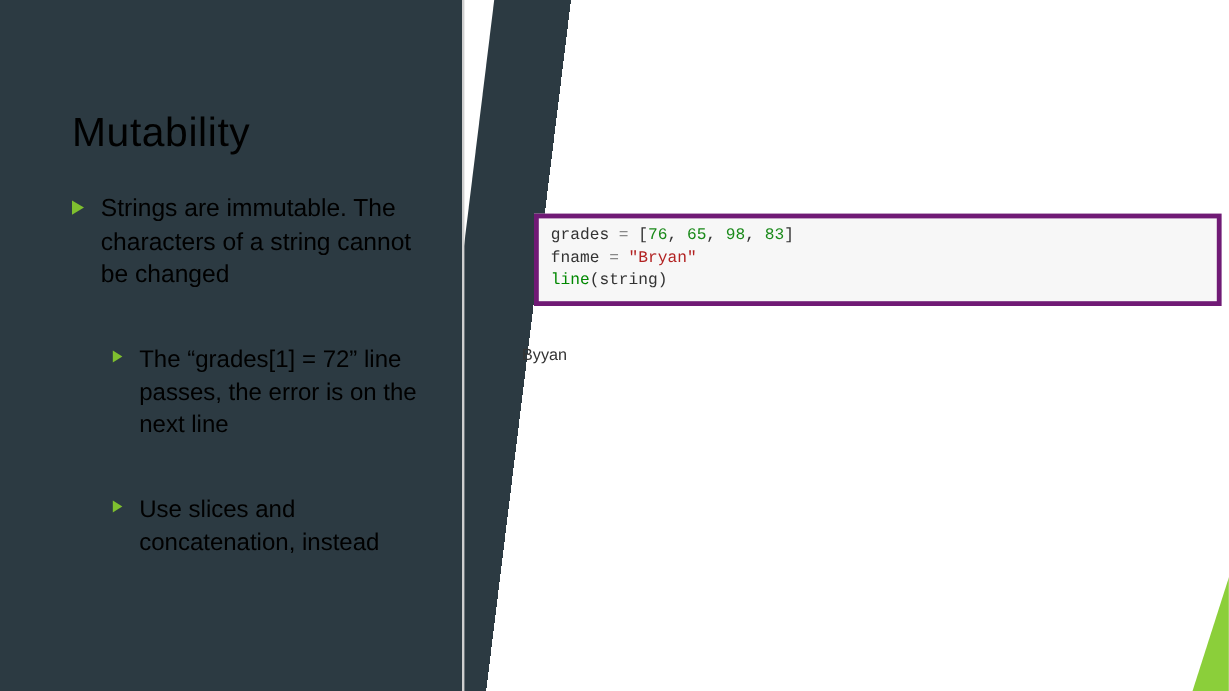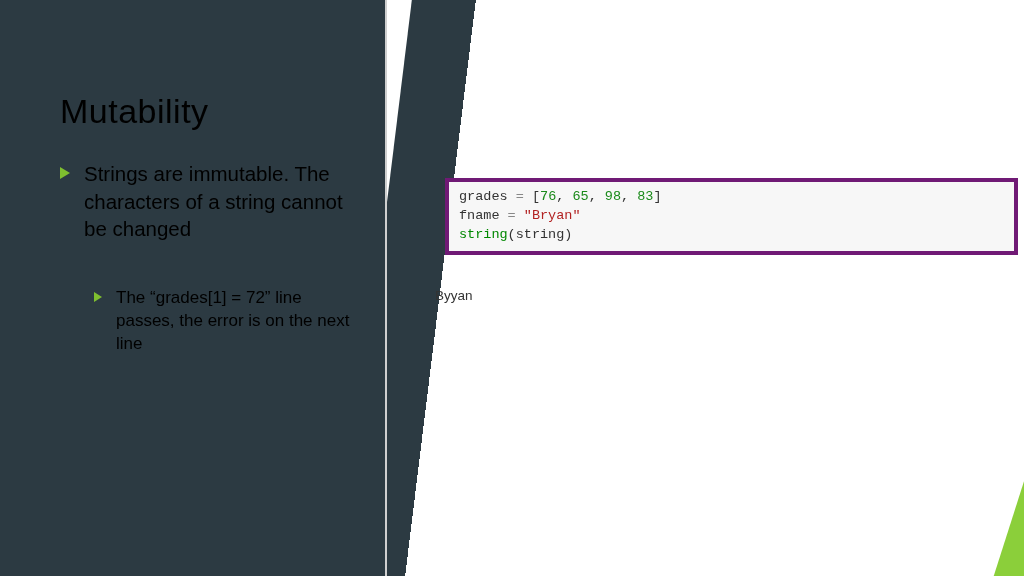--- a/index.html
+++ b/index.html
@@ -81,21 +81,21 @@
     }
     .hl { color: #000000; }
     ul.level2 {
       list-style: none;
       margin-top: 12px;
       margin-left: 10px;
     }
     ul.level2 > li {
       position: relative;
       padding-left: 22px;
-      font-size: 17px;
+      font-size: 20px;
       line-height: 1.35;
       margin-bottom: 14px;
       margin-top: 44px;
     }
     ul.level2 > li::before {
       content: "";
       position: absolute;
       left: 0; top: 5px;
       width: 0; height: 0;
       border-left: 8px solid #7fbf2f;
@@ -140,23 +140,24 @@
 <div class="divider-light"></div>
 <div class="wedge"></div>
 
 <h1 class="title">Mutability</h1>
 
 <ul class="level1">
   <li>
     <span>Strings are </span><span class="hl">immutable</span><span>. The characters of a string cannot be changed</span>
     <ul class="level2">
       <li>The “grades[1] = 72” line passes, the error is on the next line</li>
+      <li>Use slices and concatenation, instead</li>
     </ul>
   </li>
 </ul>
 
 <div class="codeblock">
   <div><span class="t-k">grades </span><span class="t-op">= </span><span class="t-k">[</span><span class="t-n">76</span><span class="t-k">, </span><span class="t-n">65</span><span class="t-k">, </span><span class="t-n">98</span><span class="t-k">, </span><span class="t-n">83</span><span class="t-k">]</span></div>
   <div><span class="t-k">fname </span><span class="t-op">= </span><span class="t-s">"Bryan"</span></div>
-  <div><span class="t-b">string</span><span class="t-k">(string)</span></div>
+  <div><span class="t-b">line</span><span class="t-k">(string)</span></div>
 </div>
 
 <div class="output">Byyan</div>
 
 </body></html>

